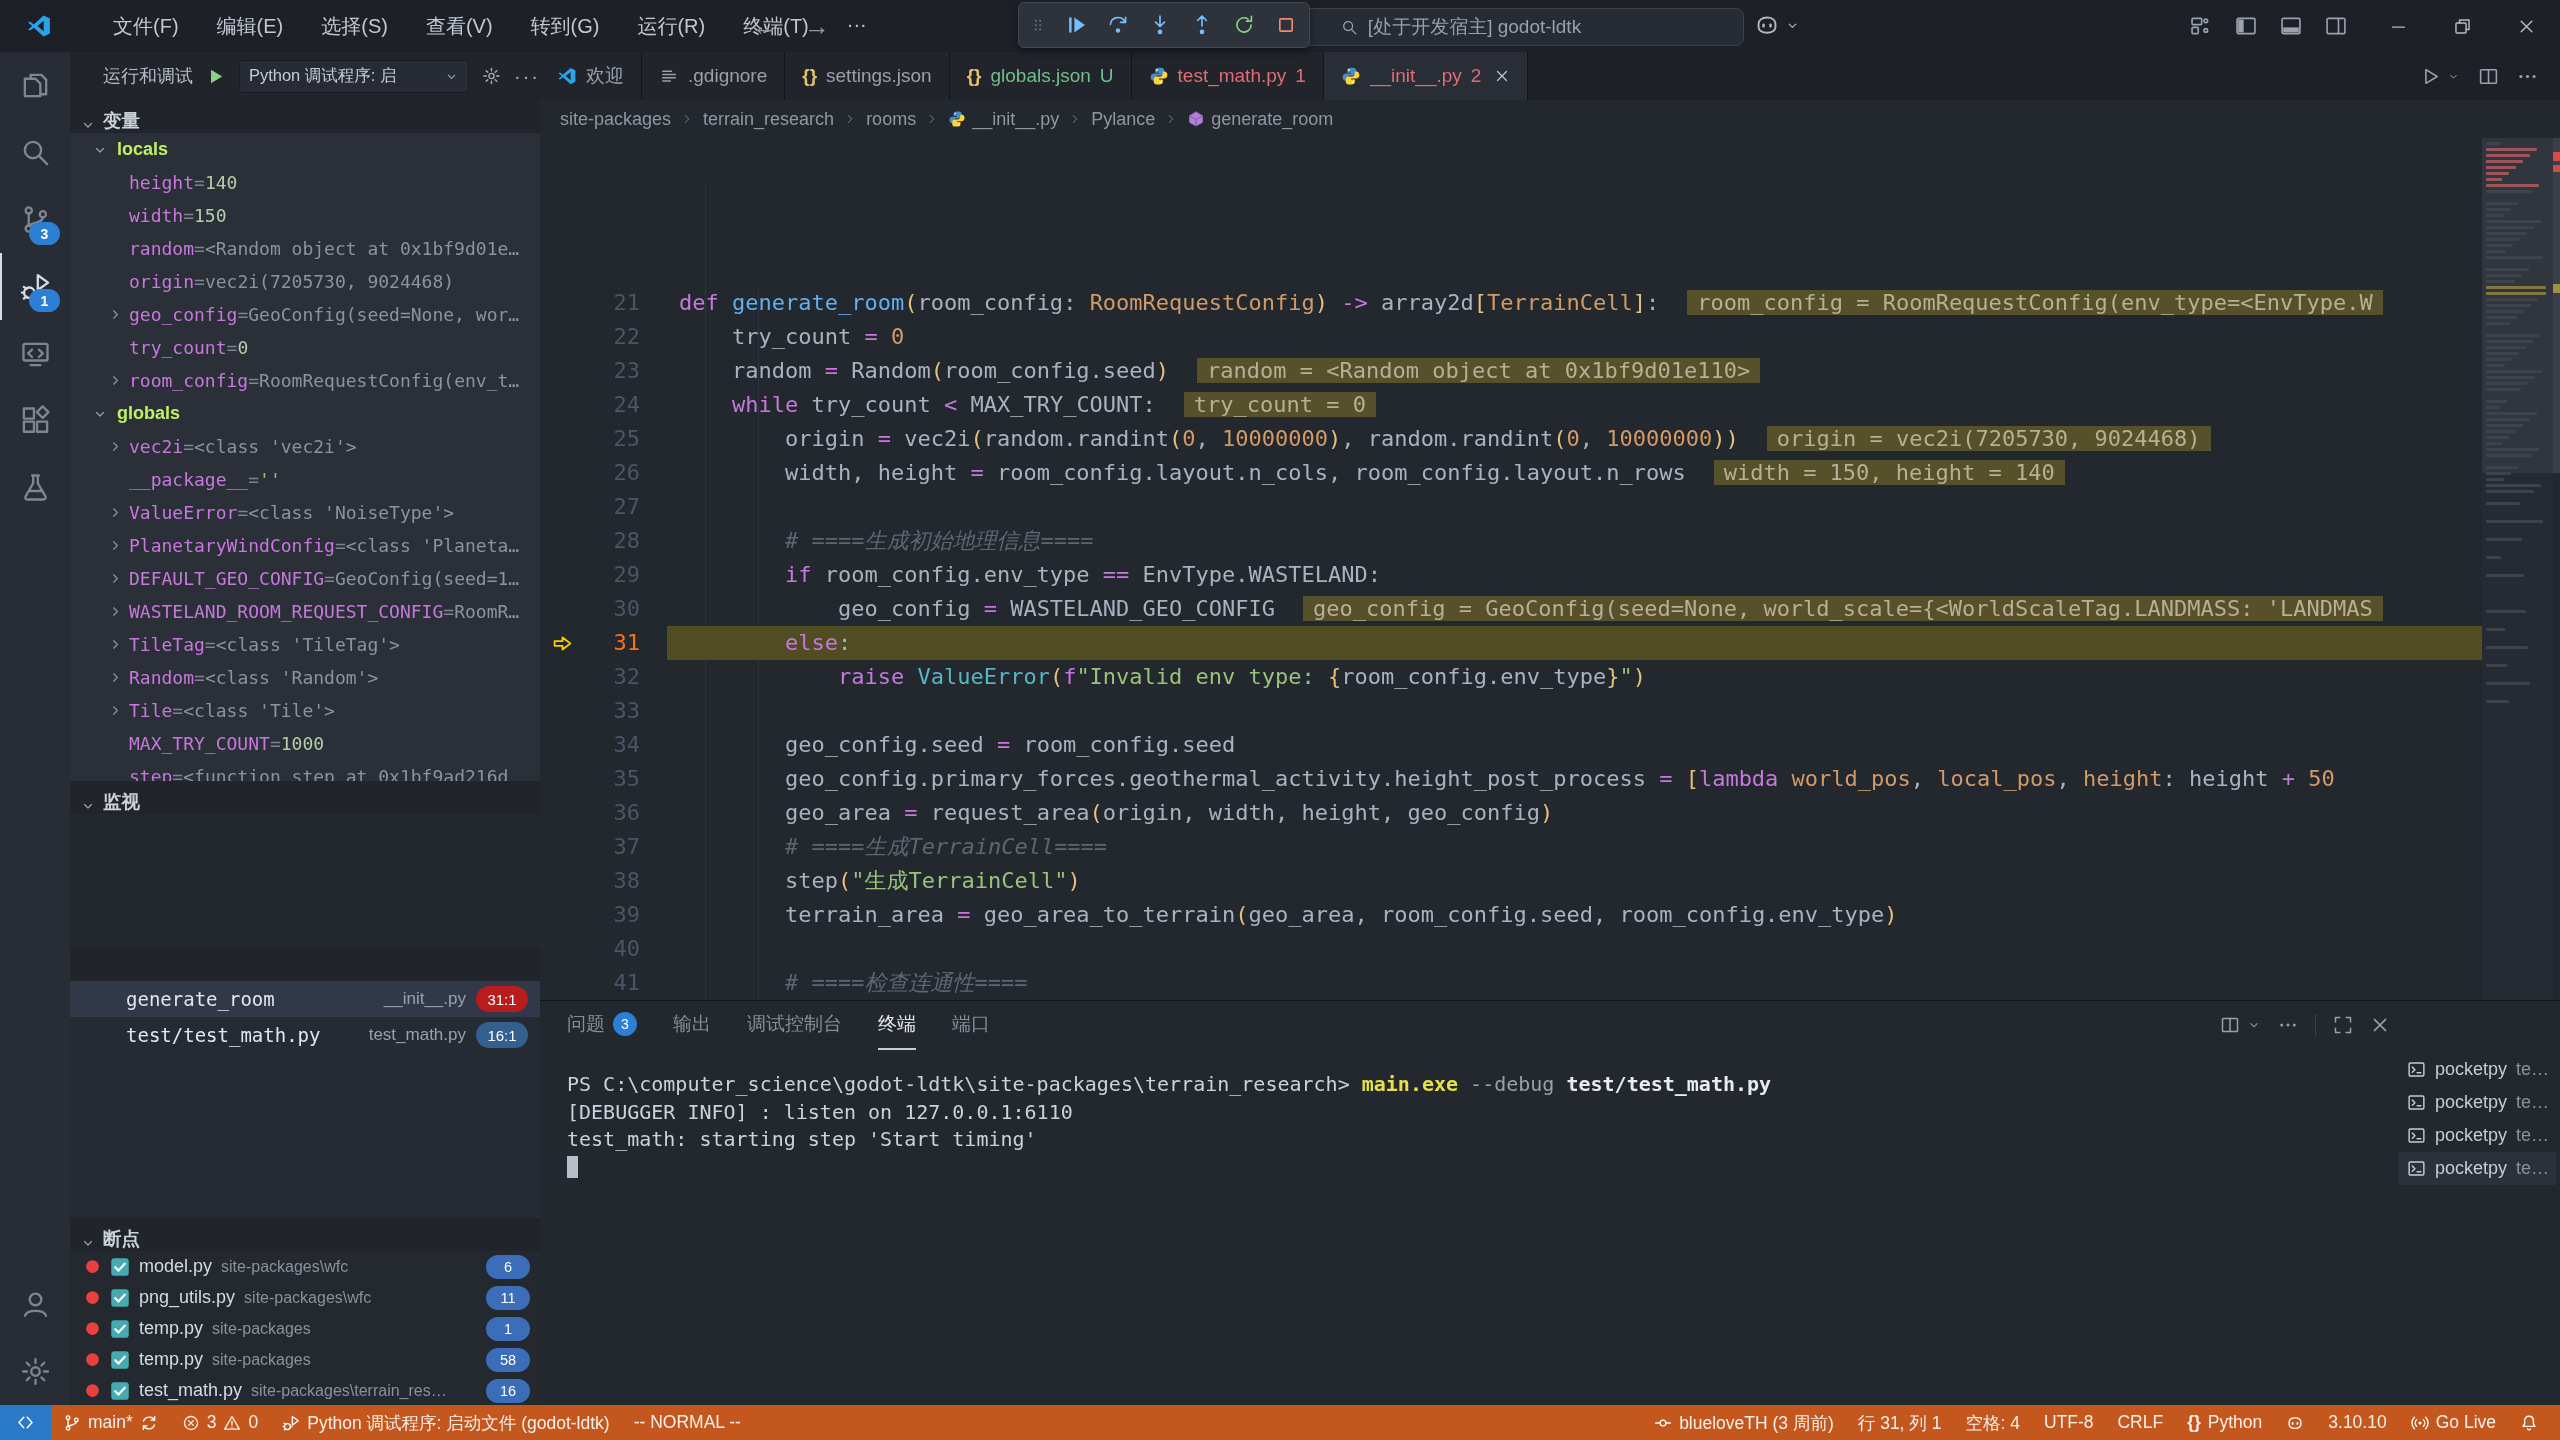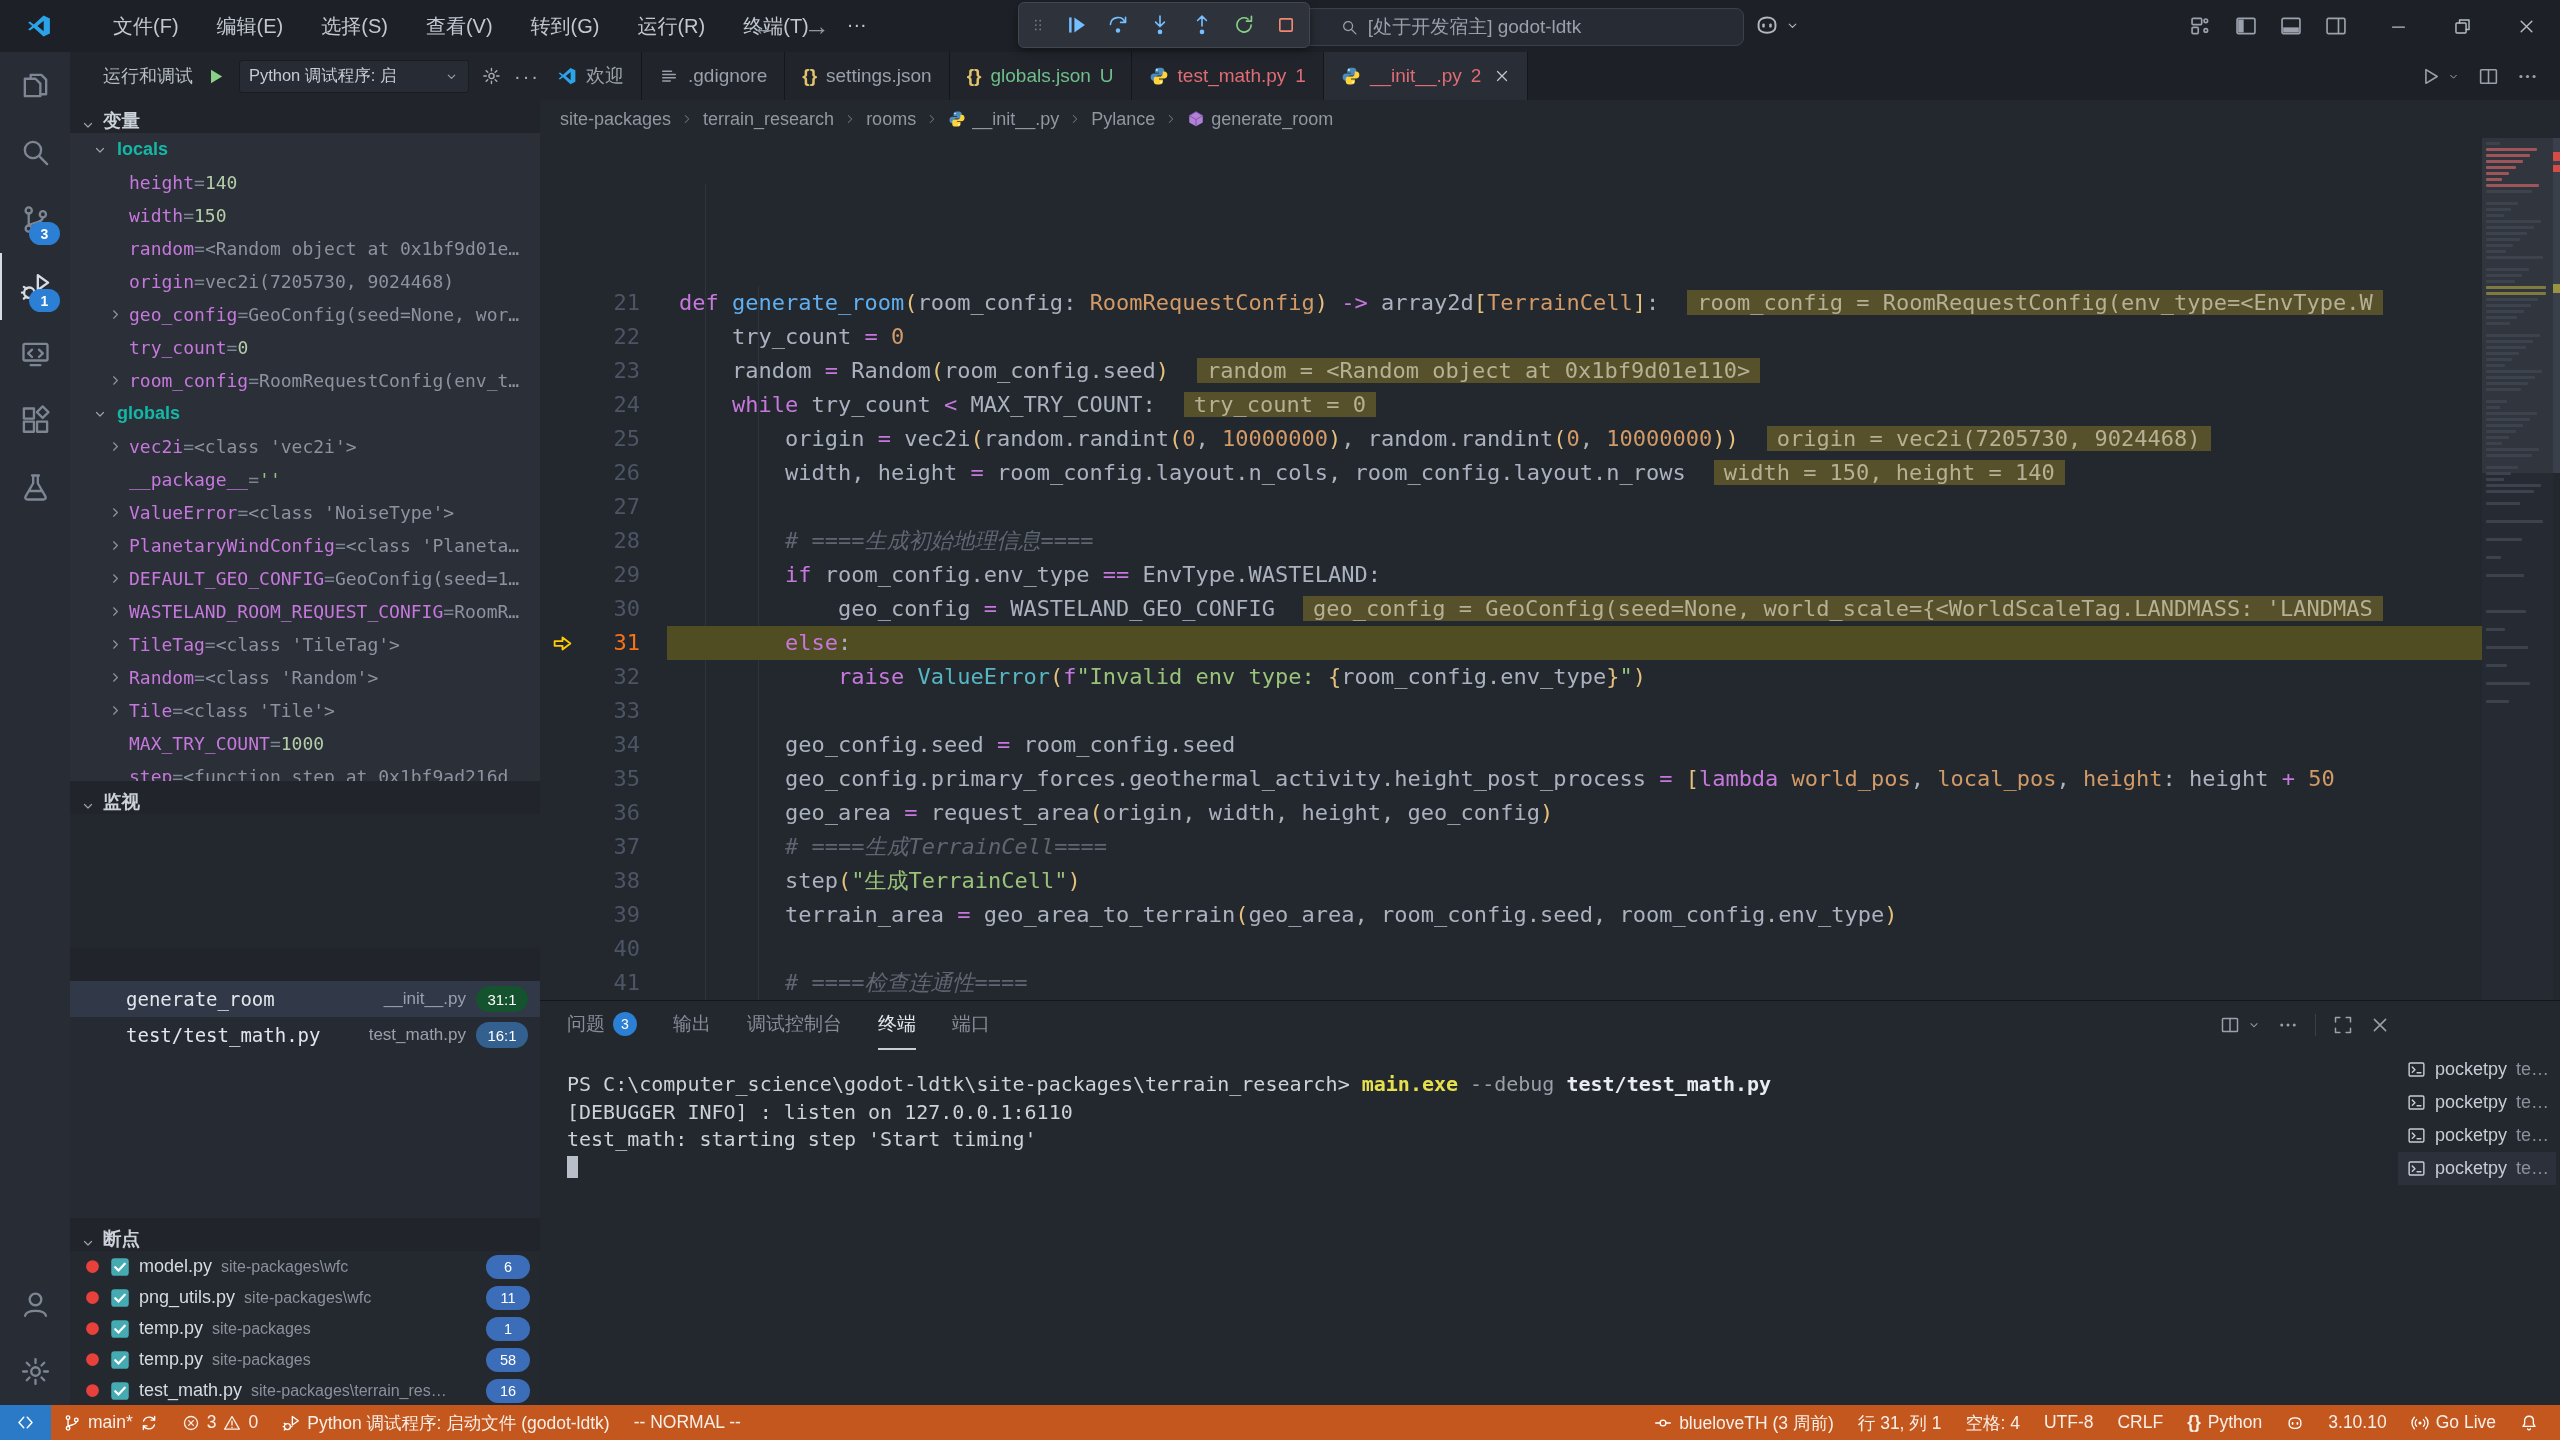--- a/index.html
+++ b/index.html
@@ -50,32 +50,32 @@
   .rt-more{color:#a7aeb9;font-size:20px;letter-spacing:2px;}
   .sec-h{position:absolute;left:0;right:0;height:33px;display:flex;align-items:flex-end;gap:7px;padding-left:10px;
          font-size:18.5px;font-weight:bold;color:#ccd2da;background:#21252b;}
   .sec-h .icon{width:16px;height:16px;color:#9aa1ac;}
   .sec-h .sec-note{margin-left:auto;margin-right:14px;font-weight:normal;font-size:16px;color:#878e99;}
   .sec-c{position:absolute;left:0;right:0;overflow:hidden;}
   .vars{font-family:"DejaVu Sans Mono",monospace;font-size:18px;}
   .var-row{height:33px;display:flex;align-items:center;padding-left:59px;position:relative;white-space:nowrap;}
   .var-row .twisty{position:absolute;left:38px;width:15px;height:15px;color:#8f96a1;}
   .var-group{height:33px;display:flex;align-items:center;padding-left:47px;position:relative;
-             font-family:"Liberation Sans",sans-serif;font-weight:bold;font-size:18px;color:#14b8a6;}
+             font-family:"Liberation Sans",sans-serif;font-weight:bold;font-size:18px;color:#bef264;}
   .var-group .twisty{position:absolute;left:22px;width:16px;height:16px;color:#9aa1ac;}
   .vname{color:#c678dd;}
   .veq{color:#7d8491;}
   .vnum{color:#b5cea8;}
   .vobj{color:#8d939e;}
   .vstr{color:#98c379;}
   .cs-row{height:36px;display:flex;align-items:center;padding:0 12px 0 56px;gap:10px;}
   .cs-row.sel{background:#313848;}
   .cs-name{font-family:"DejaVu Sans Mono",monospace;font-size:19px;color:#e2e6ec;white-space:nowrap;}
   .cs-file{margin-left:auto;font-size:17px;color:#9aa0ab;}
-  .cs-pos{min-width:52px;height:26px;border-radius:13px;background:#14532d;color:#fff;font-size:15px;
+  .cs-pos{min-width:52px;height:26px;border-radius:13px;background:#b91c1c;color:#fff;font-size:15px;
           display:flex;align-items:center;justify-content:center;}
   .cs-pos.dim{background:#33608f;}
   .bp-row{height:31px;display:flex;align-items:center;padding:0 10px 0 14px;gap:9px;}
   .bp-row .dot{width:17px;height:17px;}
   .bp-row .cbx{width:20px;height:20px;}
   .bp-file{font-size:18px;color:#d6dae2;white-space:nowrap;}
   .bp-path{font-size:16px;color:#8b919c;white-space:nowrap;overflow:hidden;flex:1;}
   .bp-count{min-width:30px;height:24px;padding:0 7px;border-radius:12px;background:#3c6db8;color:#fff;font-size:14.5px;
             display:flex;align-items:center;justify-content:center;}
   

